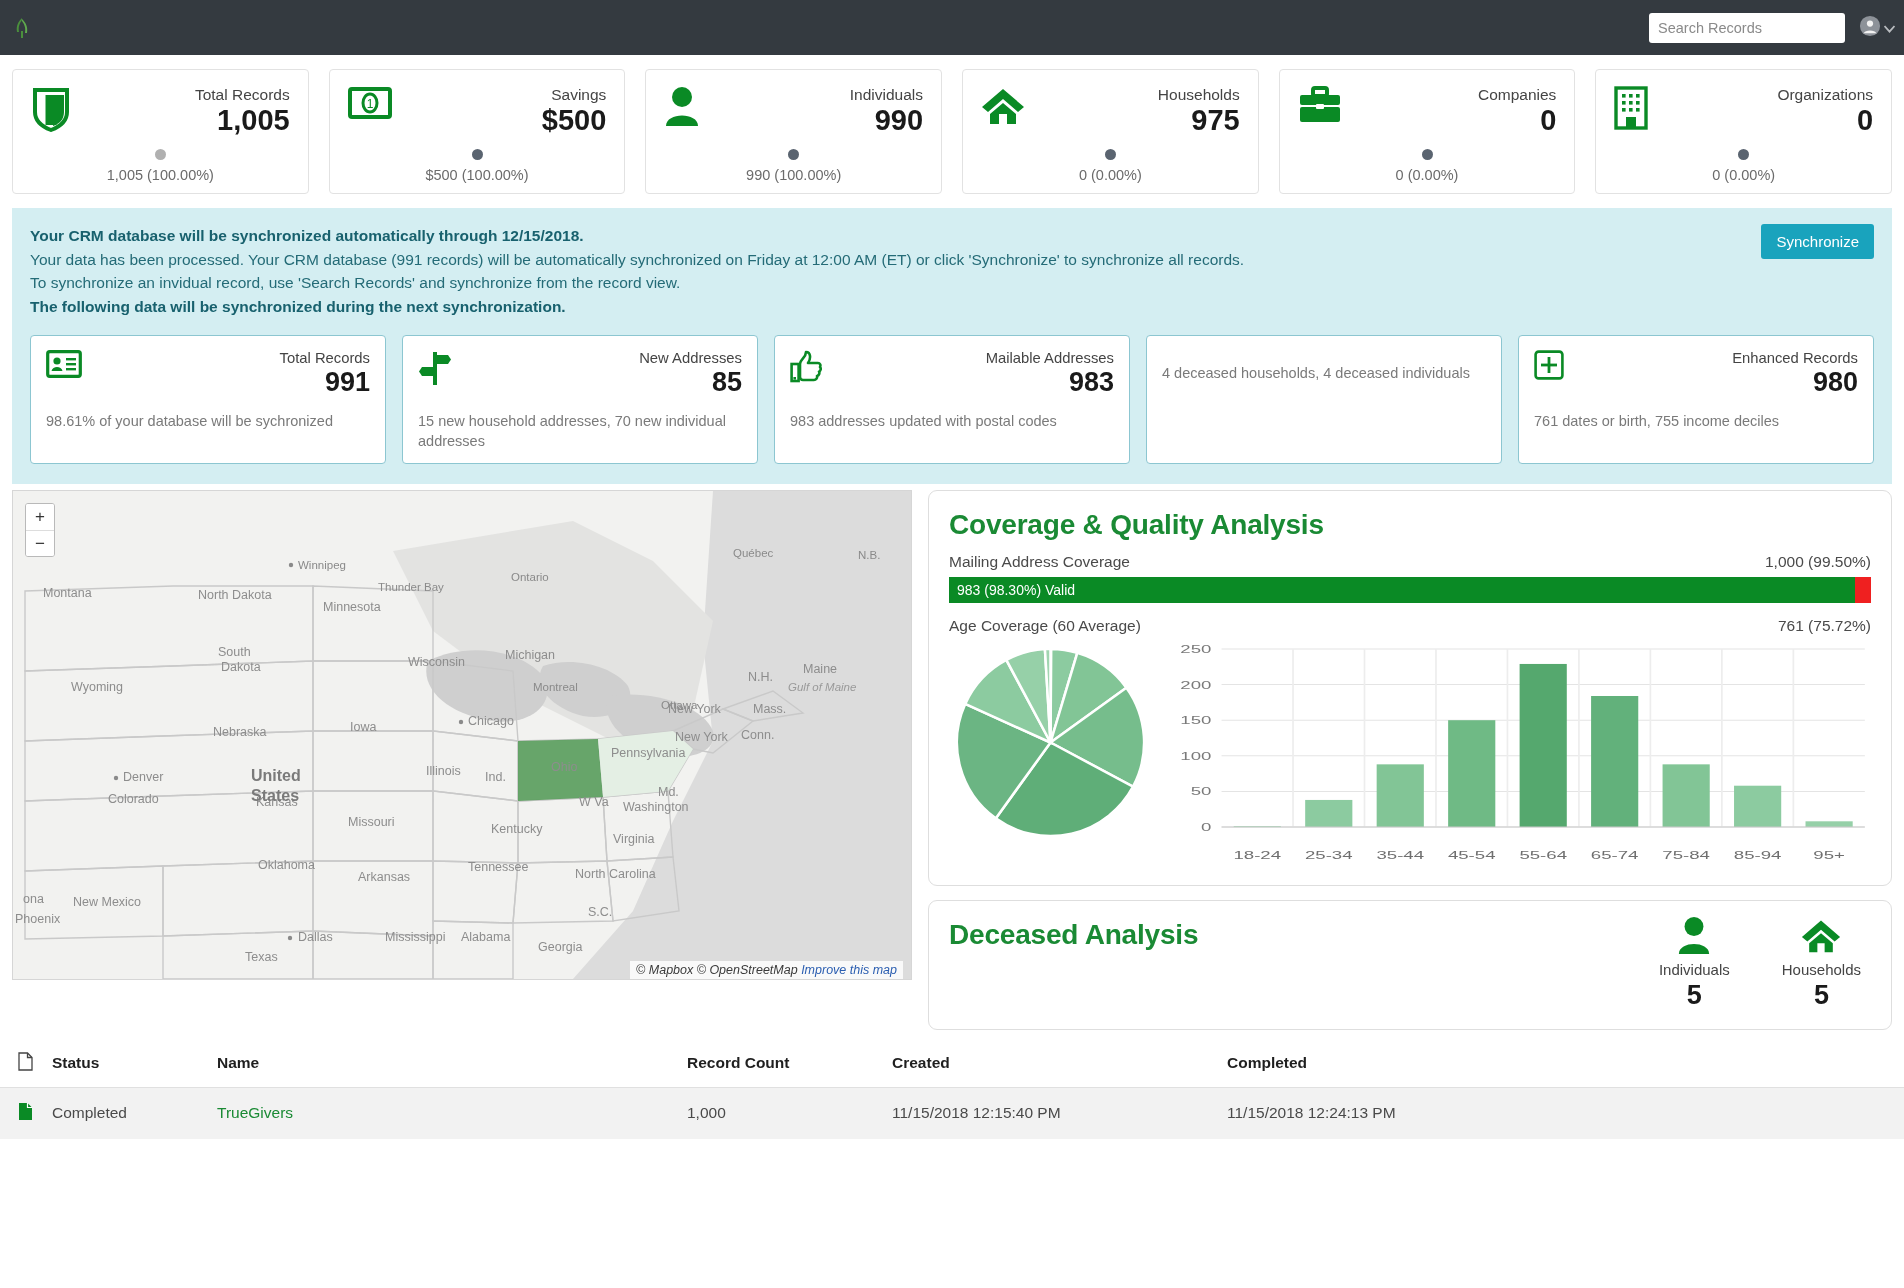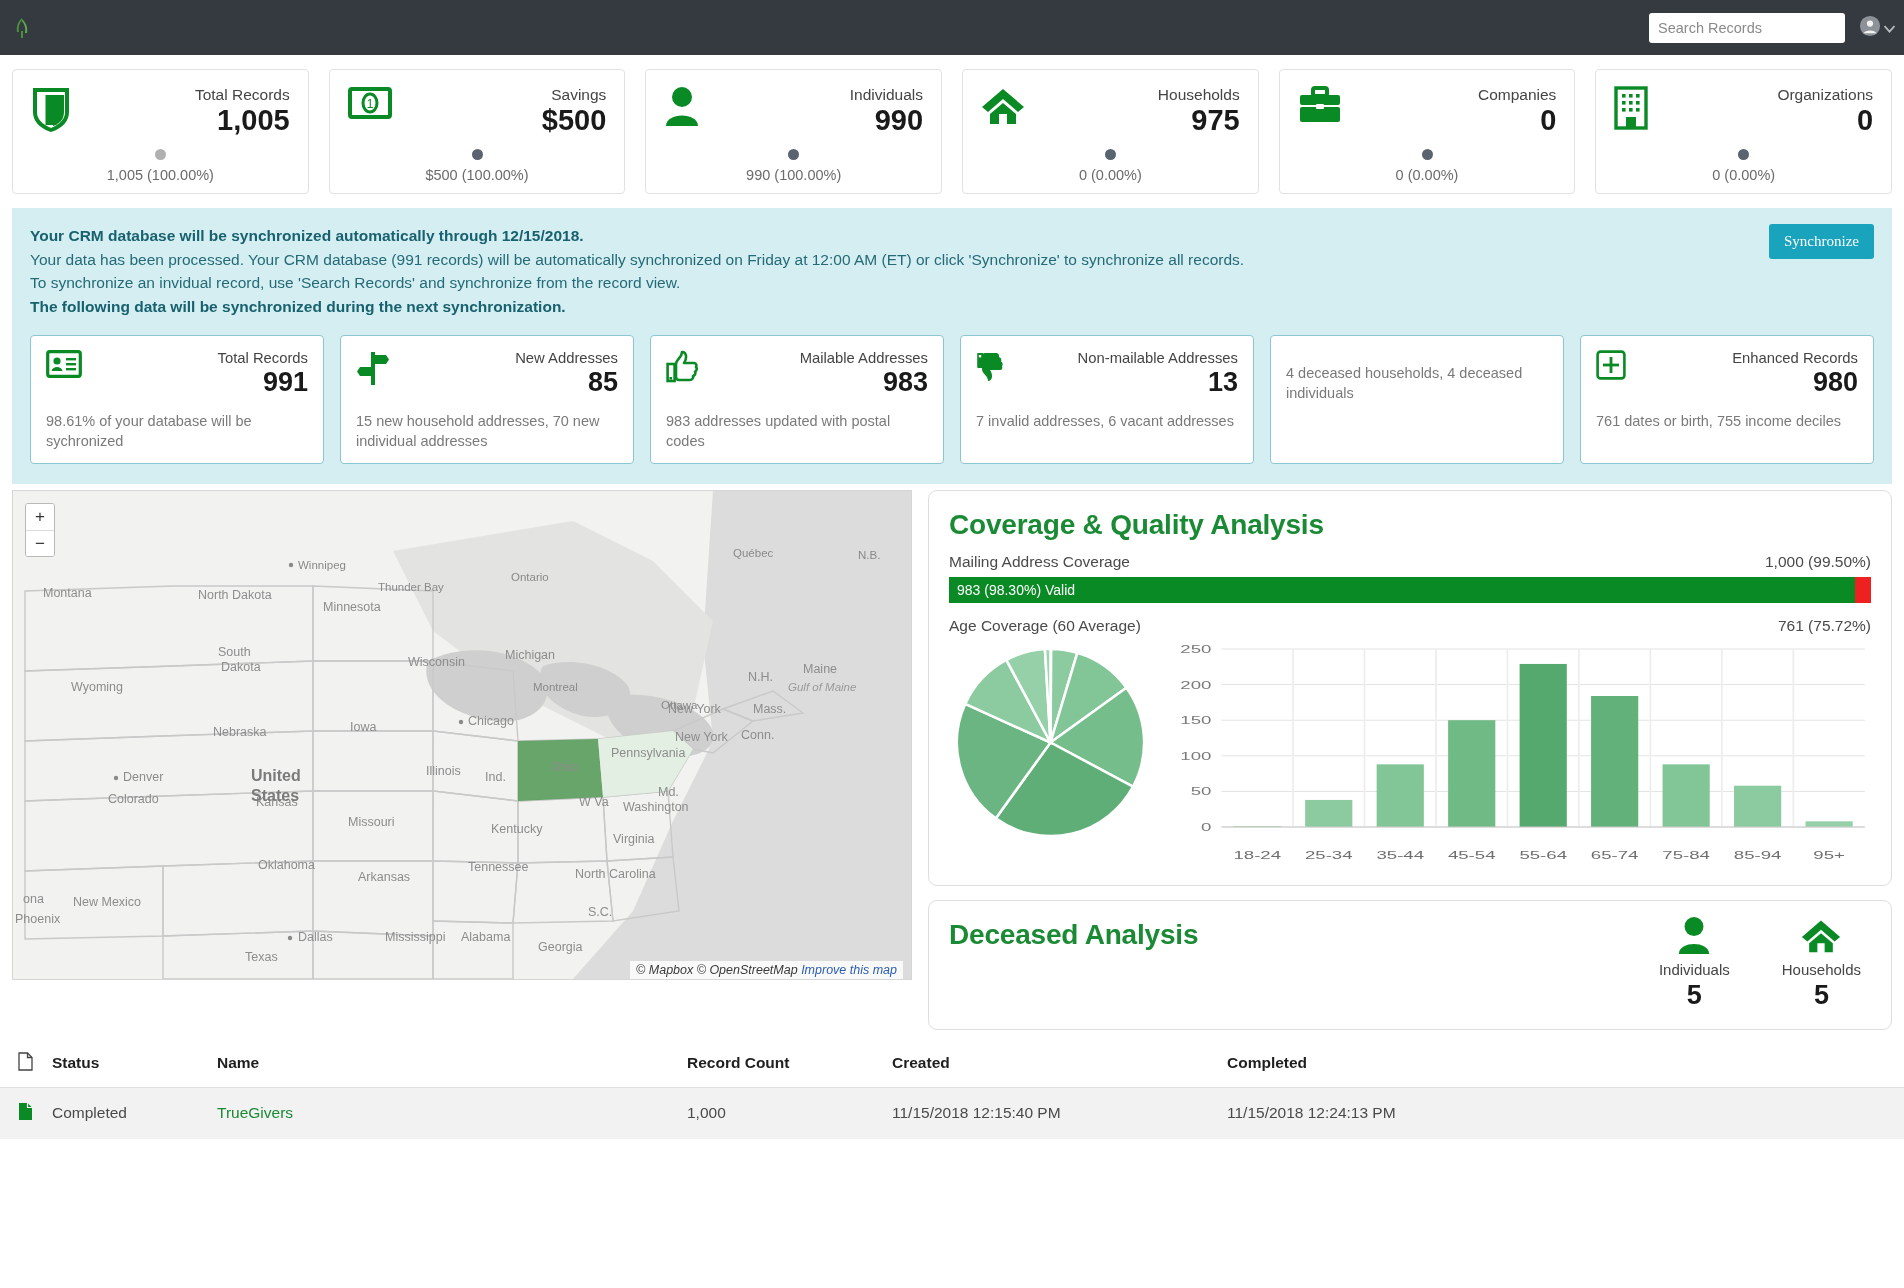--- a/index.html
+++ b/index.html
@@ -53,21 +53,21 @@
   .sync-banner {
     background: #d4eef2; margin: 4px 12px 0 12px; padding: 16px 18px 20px 18px;
     position: relative;
   }
   .sync-line { font-size: 15.5px; color: #246b77; line-height: 1.52; }
   .sync-line.bold { font-weight: 700; color: #18616e; }
   .sync-btn {
     position: absolute; top: 16px; right: 18px;
     background: #19a3bd; color: #fff; border: 0; border-radius: 3px;
     font-size: 15px; padding: 9px 15px; cursor: pointer;
-    font-family: Liberation Serif, serif;
+    font-family: Liberation Sans, sans-serif;
   }
   .sync-cards { display: flex; gap: 16px; margin-top: 16px; }
   .sync-card {
     flex: 1; background: #fff; border: 1px solid #8cc6d1; border-radius: 4px;
     padding: 14px 15px 12px 15px; min-height: 122px;
     display: flex; flex-direction: column;
   }
   .sync-card .kpi-label { font-size: 14.8px; }
   .sync-card .kpi-value { font-size: 27px; }
   .sync-desc { font-size: 14.5px; color: #7a7a7a; line-height: 1.38; margin-top: 13px; }
@@ -369,36 +369,20 @@
           </svg>
         </span>
         <div class="kpi-text">
           <div class="kpi-label">Mailable Addresses</div>
           <div class="kpi-value">983</div>
         </div>
       </div>
       <div class="sync-desc">983 addresses updated with postal codes</div>
     </div>
 
-    <div class="sync-card">
-      <div class="kpi-top">
-        <span class="kpi-icon">
-          <svg width="32" height="34" viewBox="0 0 32 34">
-            <path d="M6 19 C6 24 12 25 12 31 C17 31 17 24 14 20 H24 C26 20 27 18 26 16 C27.5 14.5 26.5 12 25 11.4 C26 10 25 7.5 23 7 C23.6 5 22 3 20 3 H9 C7 3 6 4.4 6 6 Z" fill="#0a8a25"></path>
-            <rect x="1.2" y="3" width="6" height="15" rx="1" fill="#0a8a25"></rect>
-            <rect x="2.8" y="5" width="2.4" height="2.4" fill="#fff"></rect>
-          </svg>
-        </span>
-        <div class="kpi-text">
-          <div class="kpi-label">Non-mailable Addresses</div>
-          <div class="kpi-value">13</div>
-        </div>
-      </div>
-      <div class="sync-desc">7 invalid addresses, 6 vacant addresses</div>
-    </div>
 
     <div class="sync-card">
       <div class="sync-desc">4 deceased households, 4 deceased individuals</div>
     </div>
 
     <div class="sync-card">
       <div class="kpi-top">
         <span class="kpi-icon">
           <svg width="30" height="30" viewBox="0 0 30 30">
             <rect x="1.6" y="1.6" width="26.8" height="26.8" rx="3" fill="none" stroke="#0a8a25" stroke-width="2.6"></rect>

